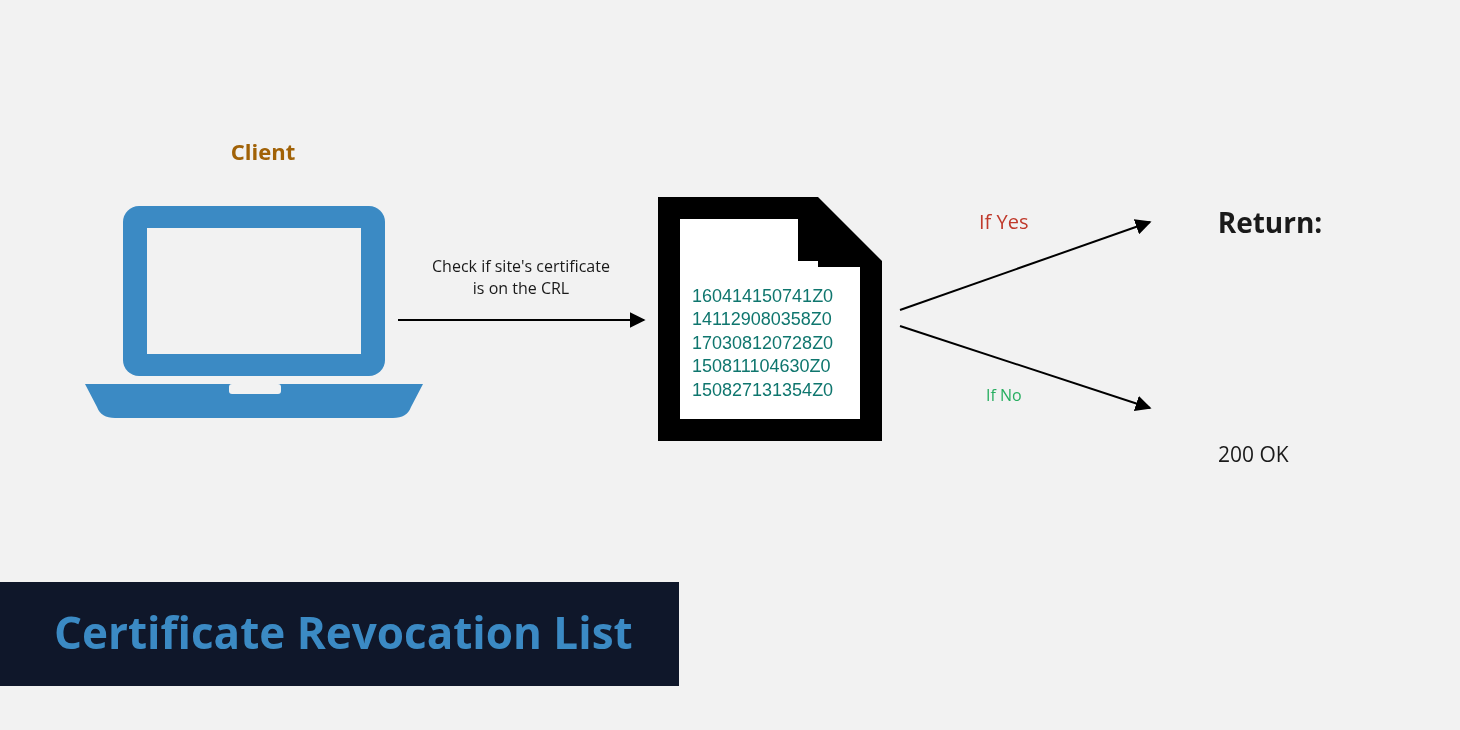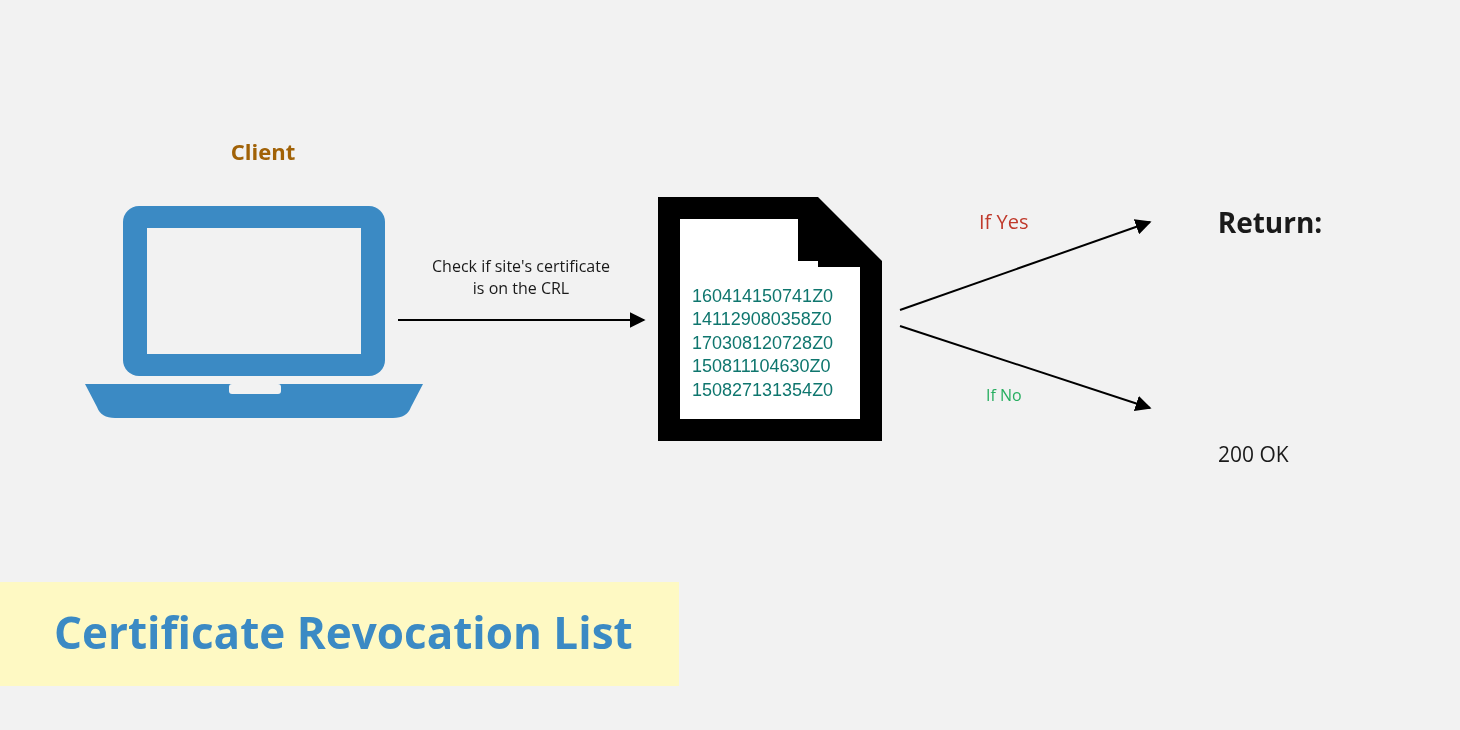--- a/index.html
+++ b/index.html
@@ -95,21 +95,21 @@
     top: 397px;
     font-size: 21px;
     font-weight: 400;
     color: #1a1a1a;
     margin-top: 43px;
   }
   .title-box {
     position: absolute;
     left: 0;
     top: 582px;
-    background: #fef9c3;
+    background: #0f172a;
     padding: 20px 46px 24px 54px;
   }
   .title-text {
     font-size: 44px;
     font-weight: 700;
     color: #3b8ac4;
   }
   svg.overlay {
     position: absolute;
     left: 0;

